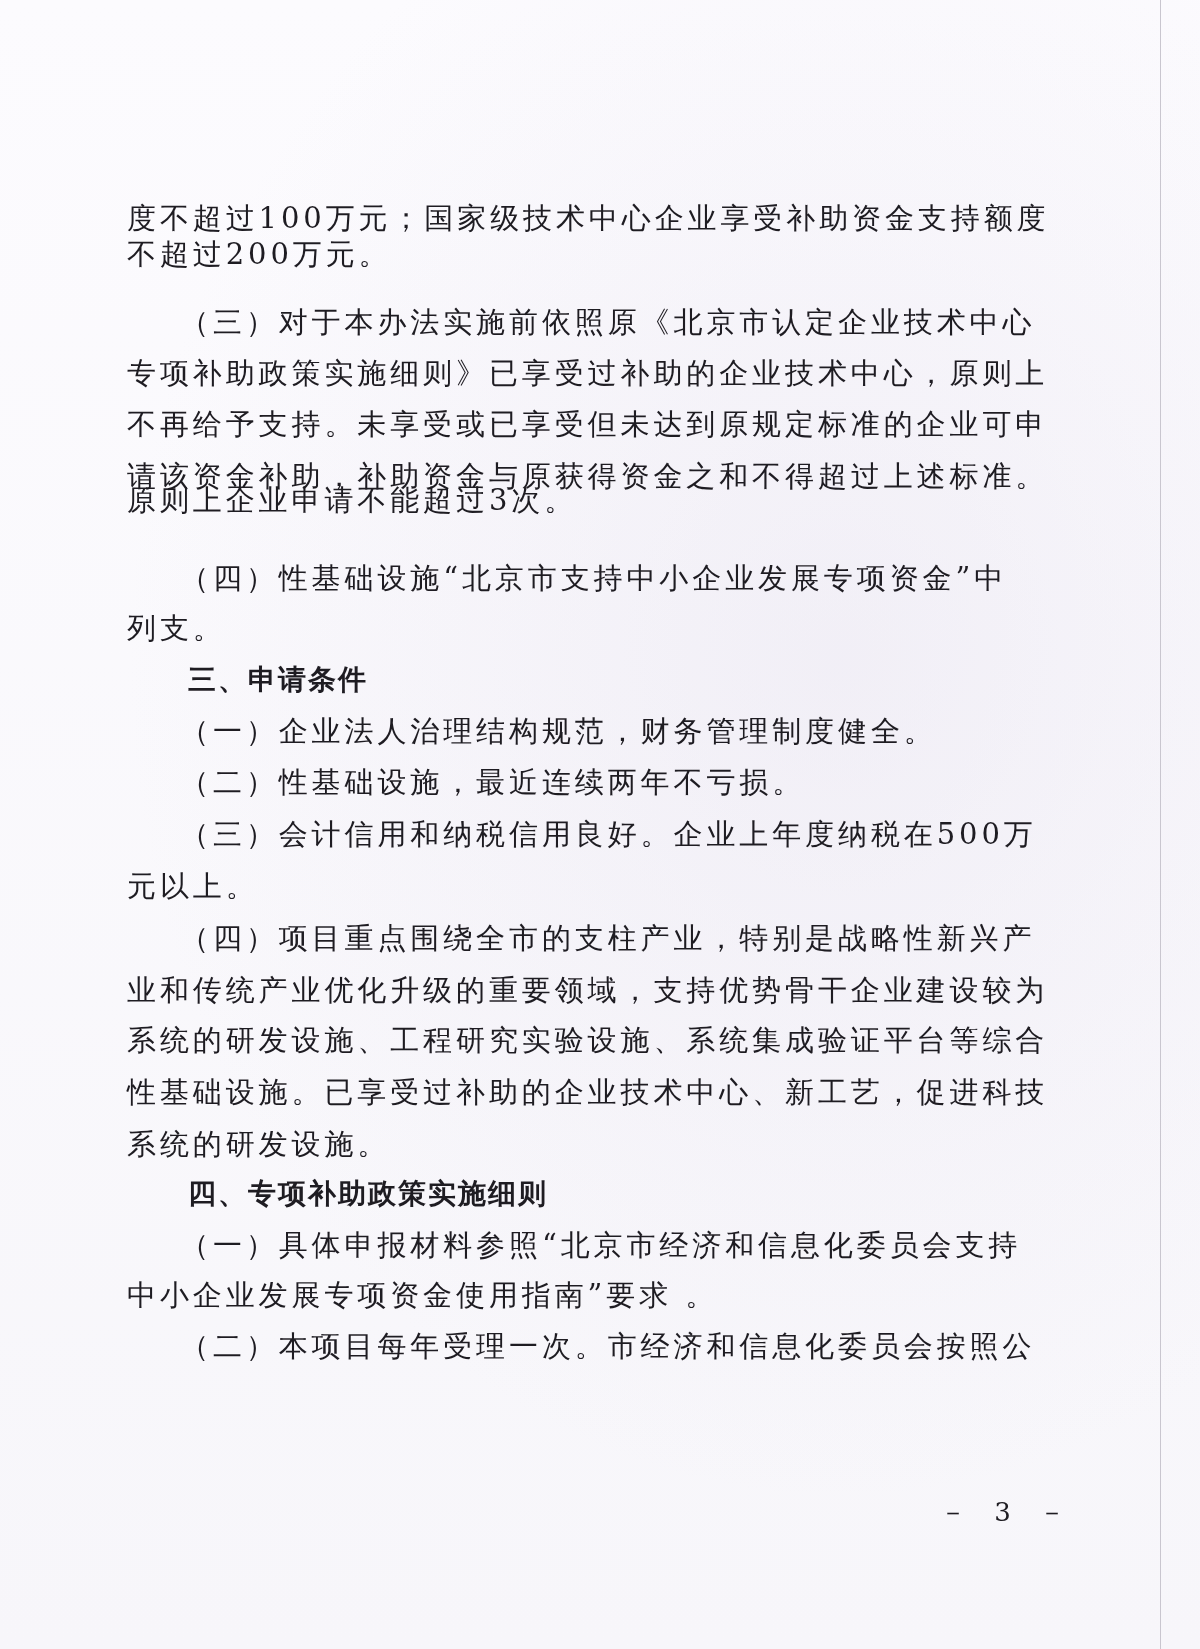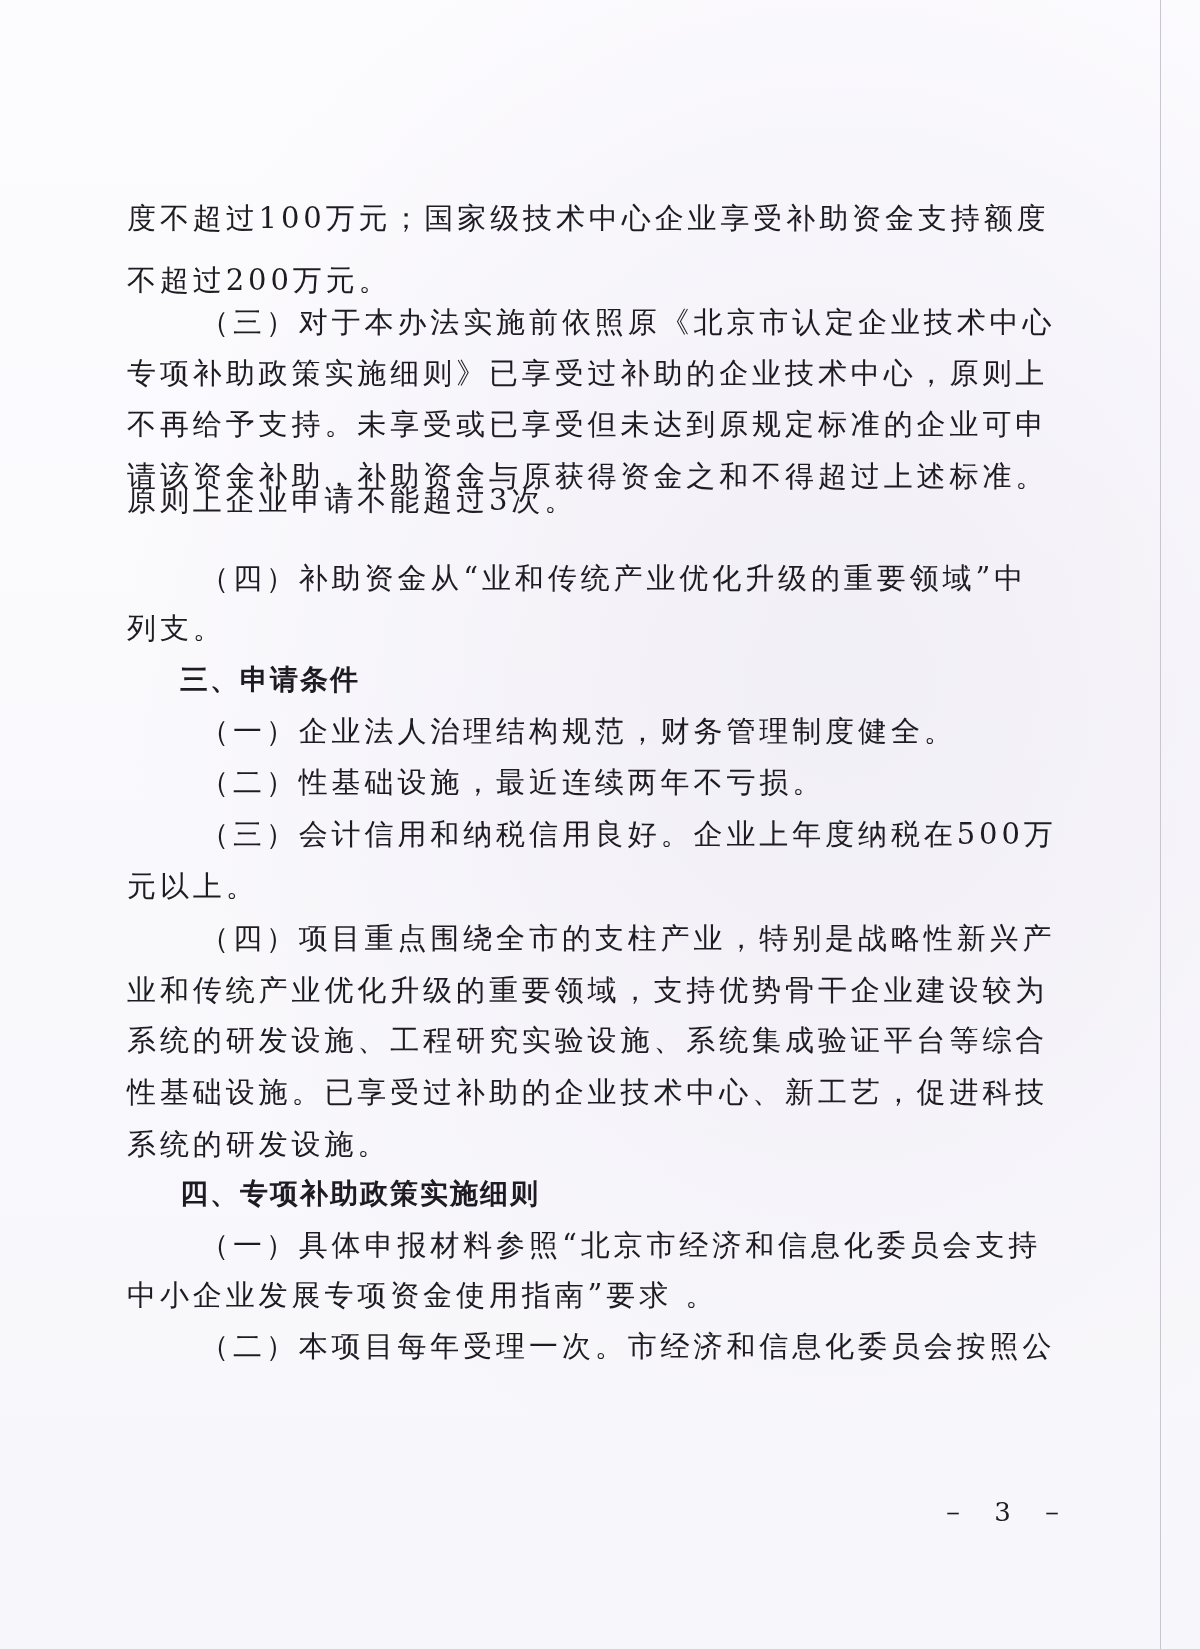--- a/index.html
+++ b/index.html
@@ -17,45 +17,45 @@
   }
   .edge {
     position: absolute; left: 1160px; top: 0; width: 1px; height: 1649px;
     background: #c9c6cf;
   }
   .content { position: absolute; left: 0; top: 0; width: 1200px; }
   .line {
     position: absolute; left: 127px; height: 40px; line-height: 40px;
     font-size: 29px; white-space: nowrap; letter-spacing: 3.9px;
   }
-  .line.indent { left: 200px; text-align: right; }
+  .line.indent { left: 180px; text-align: right; }
   .line.heading {
-    left: 180px; font-family: "DejaVu Sans", "Liberation Sans", sans-serif;
+    left: 188px; font-family: "DejaVu Sans", "Liberation Sans", sans-serif;
     font-weight: bold; letter-spacing: 2px; font-size: 28px;
   }
   .pagenum {
     position: absolute; left: 940px; top: 1495px; font-size: 26px;
     letter-spacing: 10px; white-space: nowrap;
   }
 </style>
 </head>
 <body>
 
 <div class="page">
   <div class="edge"></div>
 
   <div class="content">
     <div class="line" style="top:198px">度不超过100万元；国家级技术中心企业享受补助资金支持额度</div>
-    <div class="line" style="top:260px">不超过200万元。</div>
+    <div class="line" style="top:234px">不超过200万元。</div>
     <div class="line indent" style="top:302px">（三）对于本办法实施前依照原《北京市认定企业技术中心</div>
     <div class="line" style="top:353px">专项补助政策实施细则》已享受过补助的企业技术中心，原则上</div>
     <div class="line" style="top:404px">不再给予支持。未享受或已享受但未达到原规定标准的企业可申</div>
     <div class="line" style="top:456px">请该资金补助，补助资金与原获得资金之和不得超过上述标准。</div>
     <div class="line" style="top:480px">原则上企业申请不能超过3次。</div>
-    <div class="line indent" style="top:558px">（四）补助资金从“业和传统产业优化升级的重要领域”中</div>
+    <div class="line indent" style="top:558px">（四）性基础设施“北京市支持中小企业发展专项资金”中</div>
     <div class="line" style="top:608px">列支。</div>
     <div class="line heading" style="top:660px">三、申请条件</div>
     <div class="line indent" style="top:711px">（一）企业法人治理结构规范，财务管理制度健全。</div>
     <div class="line indent" style="top:762px">（二）性基础设施，最近连续两年不亏损。</div>
     <div class="line indent" style="top:814px">（三）会计信用和纳税信用良好。企业上年度纳税在500万</div>
     <div class="line" style="top:866px">元以上。</div>
     <div class="line indent" style="top:918px">（四）项目重点围绕全市的支柱产业，特别是战略性新兴产</div>
     <div class="line" style="top:970px">业和传统产业优化升级的重要领域，支持优势骨干企业建设较为</div>
     <div class="line" style="top:1020px">系统的研发设施、工程研究实验设施、系统集成验证平台等综合</div>
     <div class="line" style="top:1072px">性基础设施。已享受过补助的企业技术中心、新工艺，促进科技</div>

